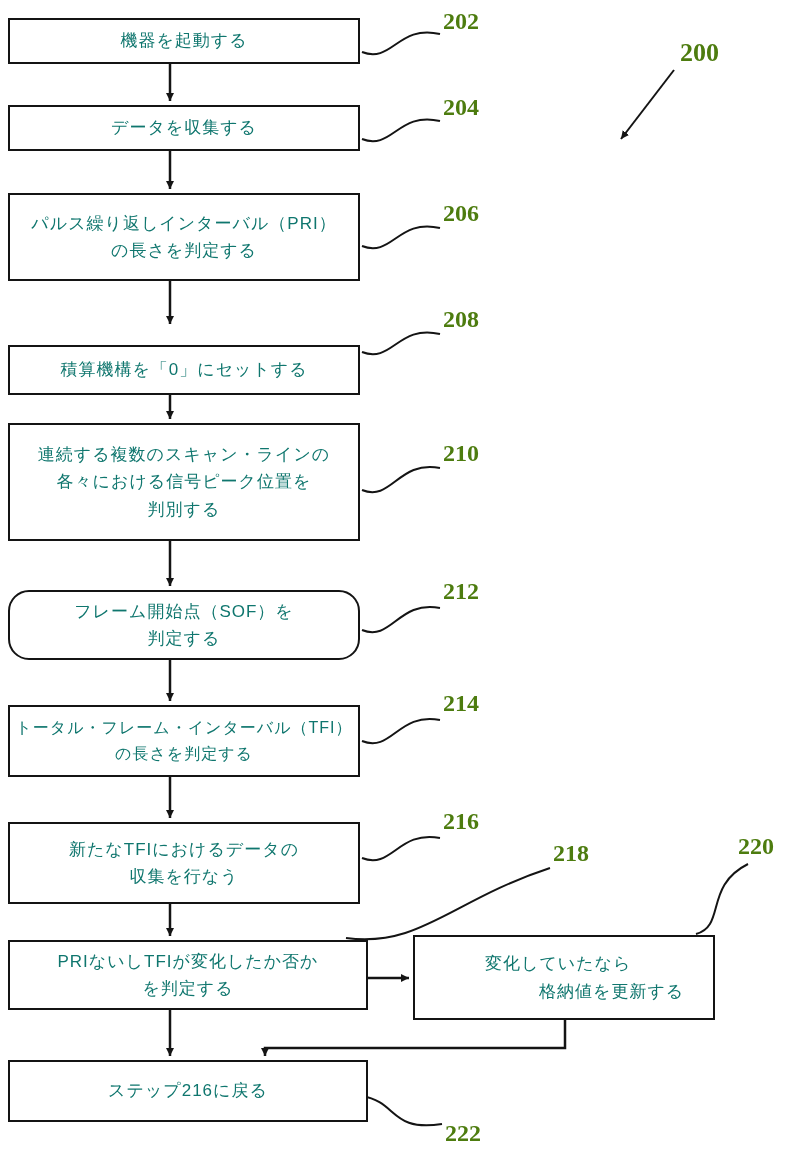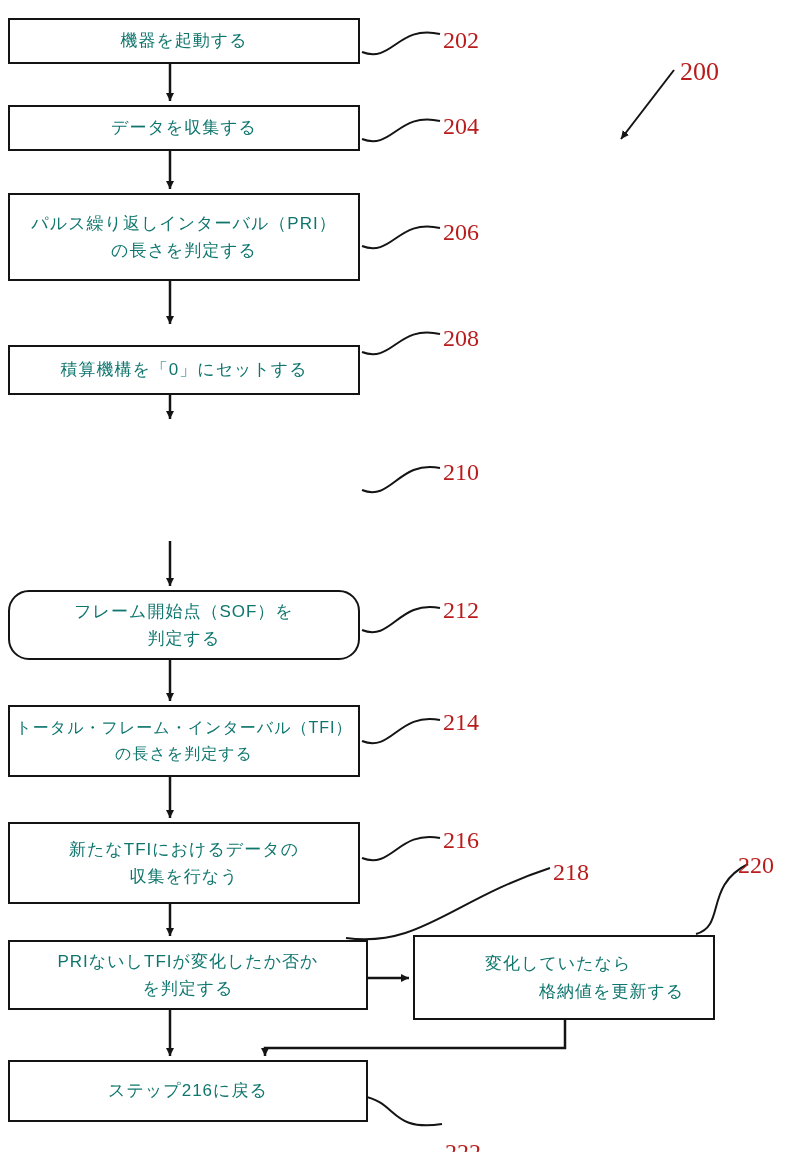--- a/index.html
+++ b/index.html
@@ -34,24 +34,23 @@
     letter-spacing: 1px;
     width: 100%;
   }
   .box-text.align-left {
     text-align: left;
     padding-left: 70px;
   }
   .ref {
     position: absolute;
     font-family: "Liberation Serif", serif;
-    font-weight: normal;
+    font-weight: bold;
     font-size: 24px;
-    color: #b91c1c;
-    margin-top: 19px;
+    color: #4d7c0f;
   }
   .fig-ref { font-size: 26px; }
 </style>
 </head>
 <body>
 
 <div class="canvas">
 
   <svg class="connectors" width="787" height="1152" viewBox="0 0 787 1152" xmlns="http://www.w3.org/2000/svg">
     <defs>
@@ -99,20 +98,25 @@
 
   <div class="box" style="left:8px; top:193px; width:352px; height:88px;">
     <div class="box-text">パルス繰り返しインターバル（PRI）
 の長さを判定する</div>
   </div>
 
   <div class="box" style="left:8px; top:328px; width:352px; height:50px;margin-top:17px;">
     <div class="box-text">積算機構を「0」にセットする</div>
   </div>
 
+  <div class="box" style="left:8px; top:423px; width:352px; height:118px;">
+    <div class="box-text">連続する複数のスキャン・ラインの
+各々における信号ピーク位置を
+判別する</div>
+  </div>
 
   <div class="box" style="left:8px; top:590px; width:352px; height:70px;border-radius:21px;">
     <div class="box-text">フレーム開始点（SOF）を
 判定する</div>
   </div>
 
   <div class="box" style="left:8px; top:705px; width:352px; height:72px;">
     <div class="box-text" style="font-size:16px;">トータル・フレーム・インターバル（TFI）
 の長さを判定する</div>
   </div>

